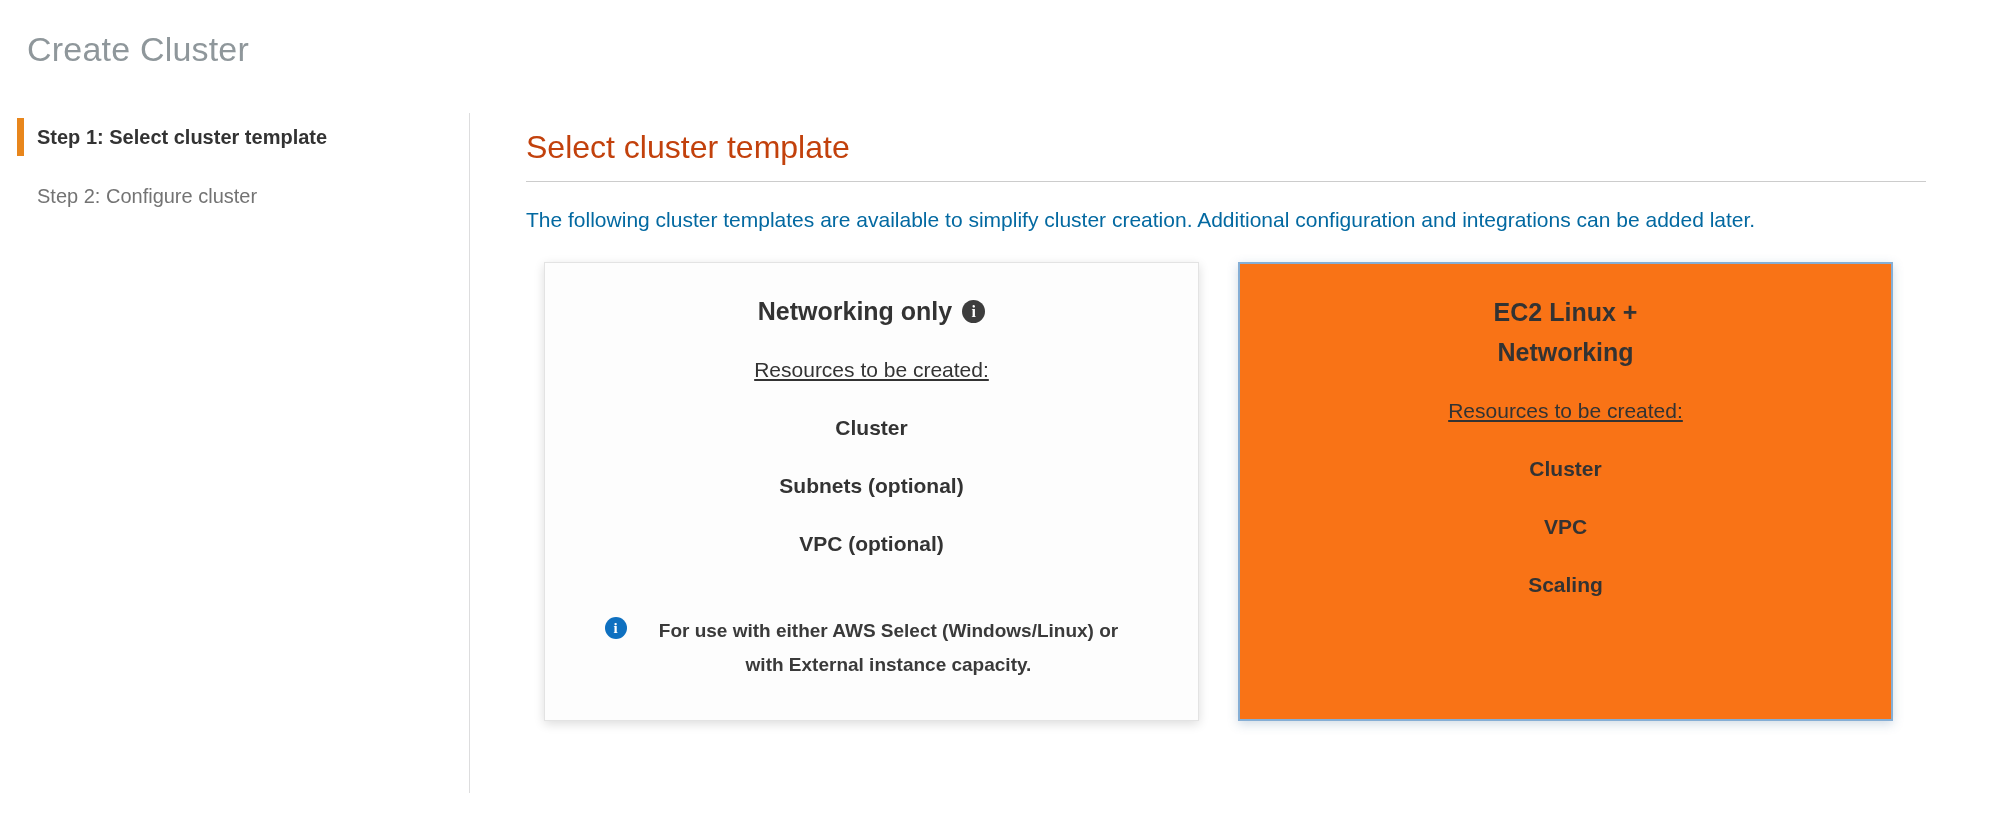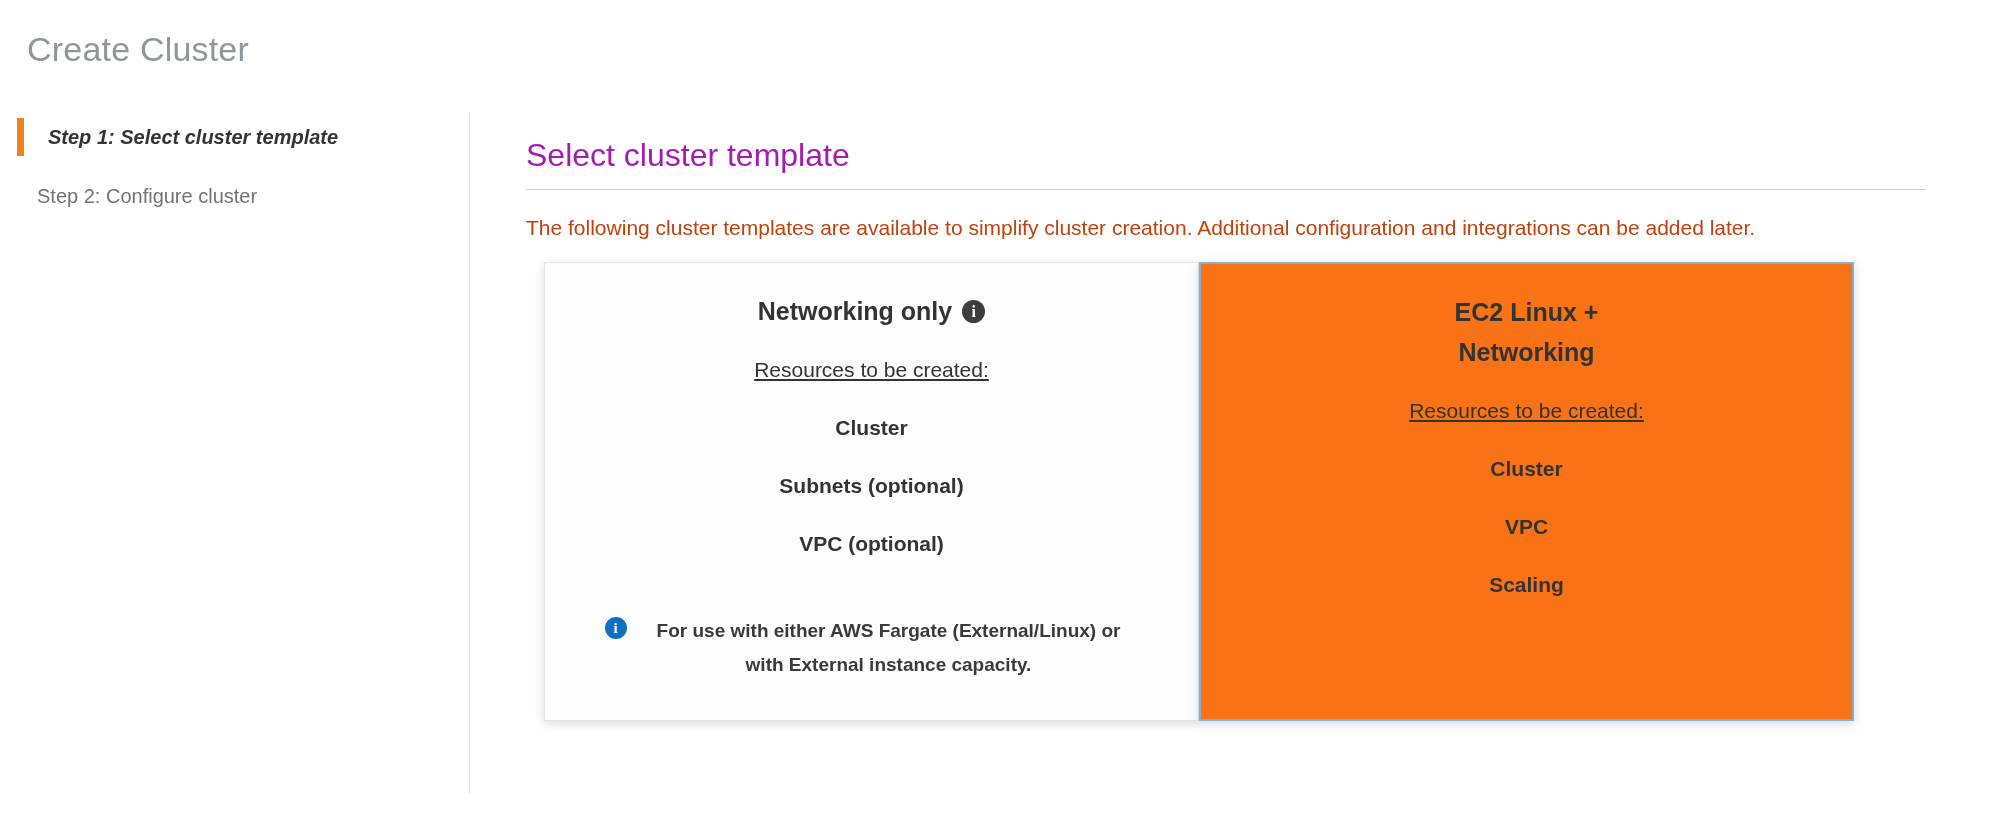--- a/index.html
+++ b/index.html
@@ -22,60 +22,59 @@
   .step-nav {
     width: 470px;
     flex: 0 0 470px;
     border-right: 1px solid #ddddde;
     padding-top: 5px;
   }
   .step-item { cursor: pointer; }
   .step-item.active {
     margin-left: 17px;
     border-left: 7px solid #e8861c;
-    padding-left: 24px;
+    padding-left: 13px;
     font-size: 20px;
     font-weight: bold;
     color: #333;
     line-height: 38px;
-    font-style: italic;
   }
   .step-item.inactive {
     margin-left: 37px;
     margin-top: 25px;
     font-size: 20px;
     font-weight: 400;
     color: #737373;
     line-height: 30px;
   }
 
   
   .content { flex: 1 1 auto; padding: 0 16px 0 56px; }
   .content-heading {
     font-size: 32px;
     font-weight: 400;
-    color: #a21caf;
-    margin-top: 24px;
+    color: #c2410c;
+    margin-top: 16px;
   }
   .heading-rule {
     border: none;
     border-top: 1px solid #cccccc;
     margin: 15px 0 0 0;
     width: 1400px;
   }
   .content-desc {
     margin-top: 19px;
     font-size: 21px;
     line-height: 37px;
-    color: #c2410c;
+    color: #0369a1;
     max-width: 1395px;
   }
 
   
-  .cards { display: flex; margin: 16px 0 0 18px; }
+  .cards { display: flex; margin: 24px 0 0 18px; gap: 39px; }
   .card {
     width: 655px;
     height: 459px;
     background: #fdfdfd;
     border: 1px solid #e3e3e3;
     box-shadow: 0 3px 10px rgba(0,0,0,0.14);
     text-align: center;
     cursor: pointer;
   }
   .card.selected {
@@ -173,21 +172,21 @@
           <div class="card-title-row">
             <span class="t">Networking only</span>
             <span class="info-icon-dark">i</span>
           </div>
           <div class="card-resources">Resources to be created:</div>
           <div class="card-item">Cluster</div>
           <div class="card-item">Subnets (optional)</div>
           <div class="card-item">VPC (optional)</div>
           <div class="card-note">
             <span class="info-icon-blue">i</span>
-            <span class="note-text">For use with either AWS Fargate (External/Linux) or with External instance capacity.</span>
+            <span class="note-text">For use with either AWS Select (Windows/Linux) or with External instance capacity.</span>
           </div>
         </div>
 
         <div class="card selected">
           <span class="card-title">EC2 Linux +
 Networking</span>
           <div class="card-resources">Resources to be created:</div>
           <div class="card-item">Cluster</div>
           <div class="card-item">VPC</div>
           <div class="card-item">Scaling</div>

